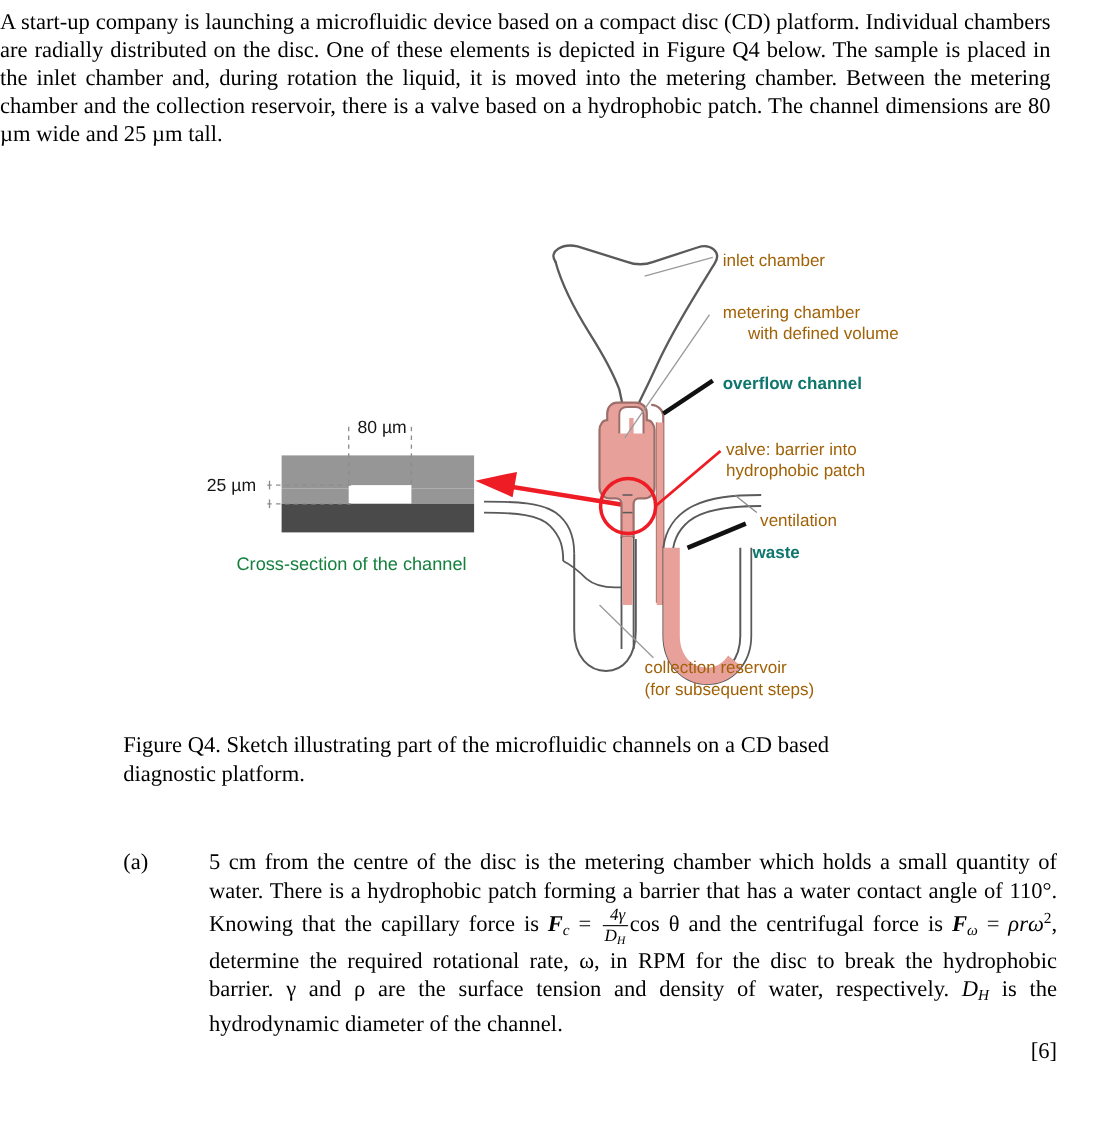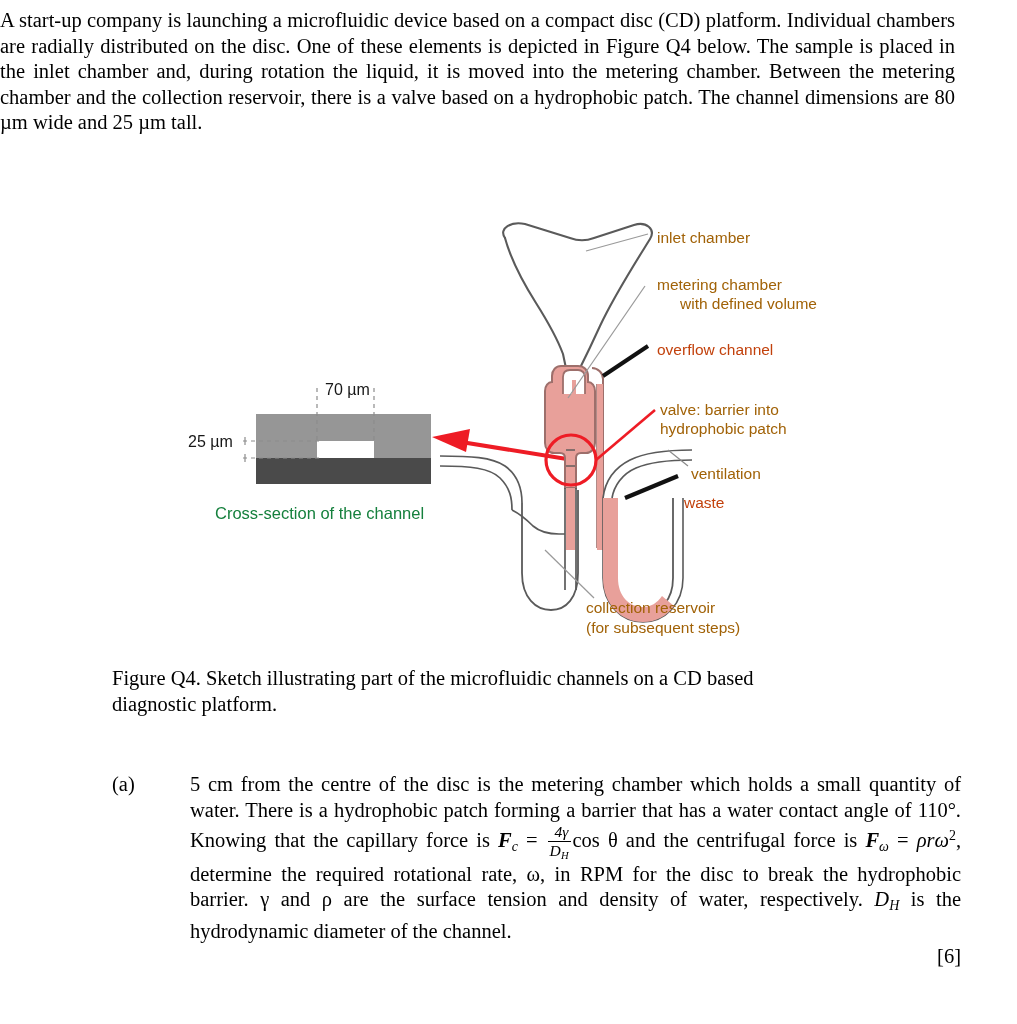--- a/index.html
+++ b/index.html
@@ -55,21 +55,21 @@
   .fig-svg { position: absolute; left: 0; top: 0; }
 
   .fig-label {
     position: absolute;
     font-family: "Liberation Sans", sans-serif;
     font-size: 15.5px;
     line-height: 19px;
     color: #a16207;
     white-space: pre;
   }
-  .fig-label.bold { font-weight: normal; color: #c2410c; }
+  .fig-label.bold { font-weight: bold; color: #0f766e; }
   .fig-label.dim {
     font-size: 16px;
     color: #171717;
   }
   .fig-label.csec {
     font-size: 16.5px;
     color: #15803d;
   }
 
   
@@ -258,21 +258,21 @@
   <div class="fig-label" style="left:660px; top:202px;">valve: barrier into</div>
   <div class="fig-label" style="left:660px; top:221px;">hydrophobic patch</div>
 
   <div class="fig-label" style="left:691px; top:266px;">ventilation</div>
 
   <div class="fig-label bold" style="left:684px; top:295px;">waste</div>
 
   <div class="fig-label" style="left:586px; top:400px;">collection reservoir</div>
   <div class="fig-label" style="left:586px; top:420px;">(for subsequent steps)</div>
 
-  <div class="fig-label dim" style="left:325px; top:182px;">70 µm</div>
+  <div class="fig-label dim" style="left:325px; top:182px;">80 µm</div>
   <div class="fig-label dim" style="left:188px; top:234px;">25 µm</div>
   <div class="fig-label csec" style="left:215px; top:306px;">Cross-section of the channel</div>
 </div>
 
 <div class="caption">
   <p>Figure Q4. Sketch illustrating part of the microfluidic channels on a CD based</p>
   <p>diagnostic platform.</p>
 </div>
 
 <div class="partblock">

